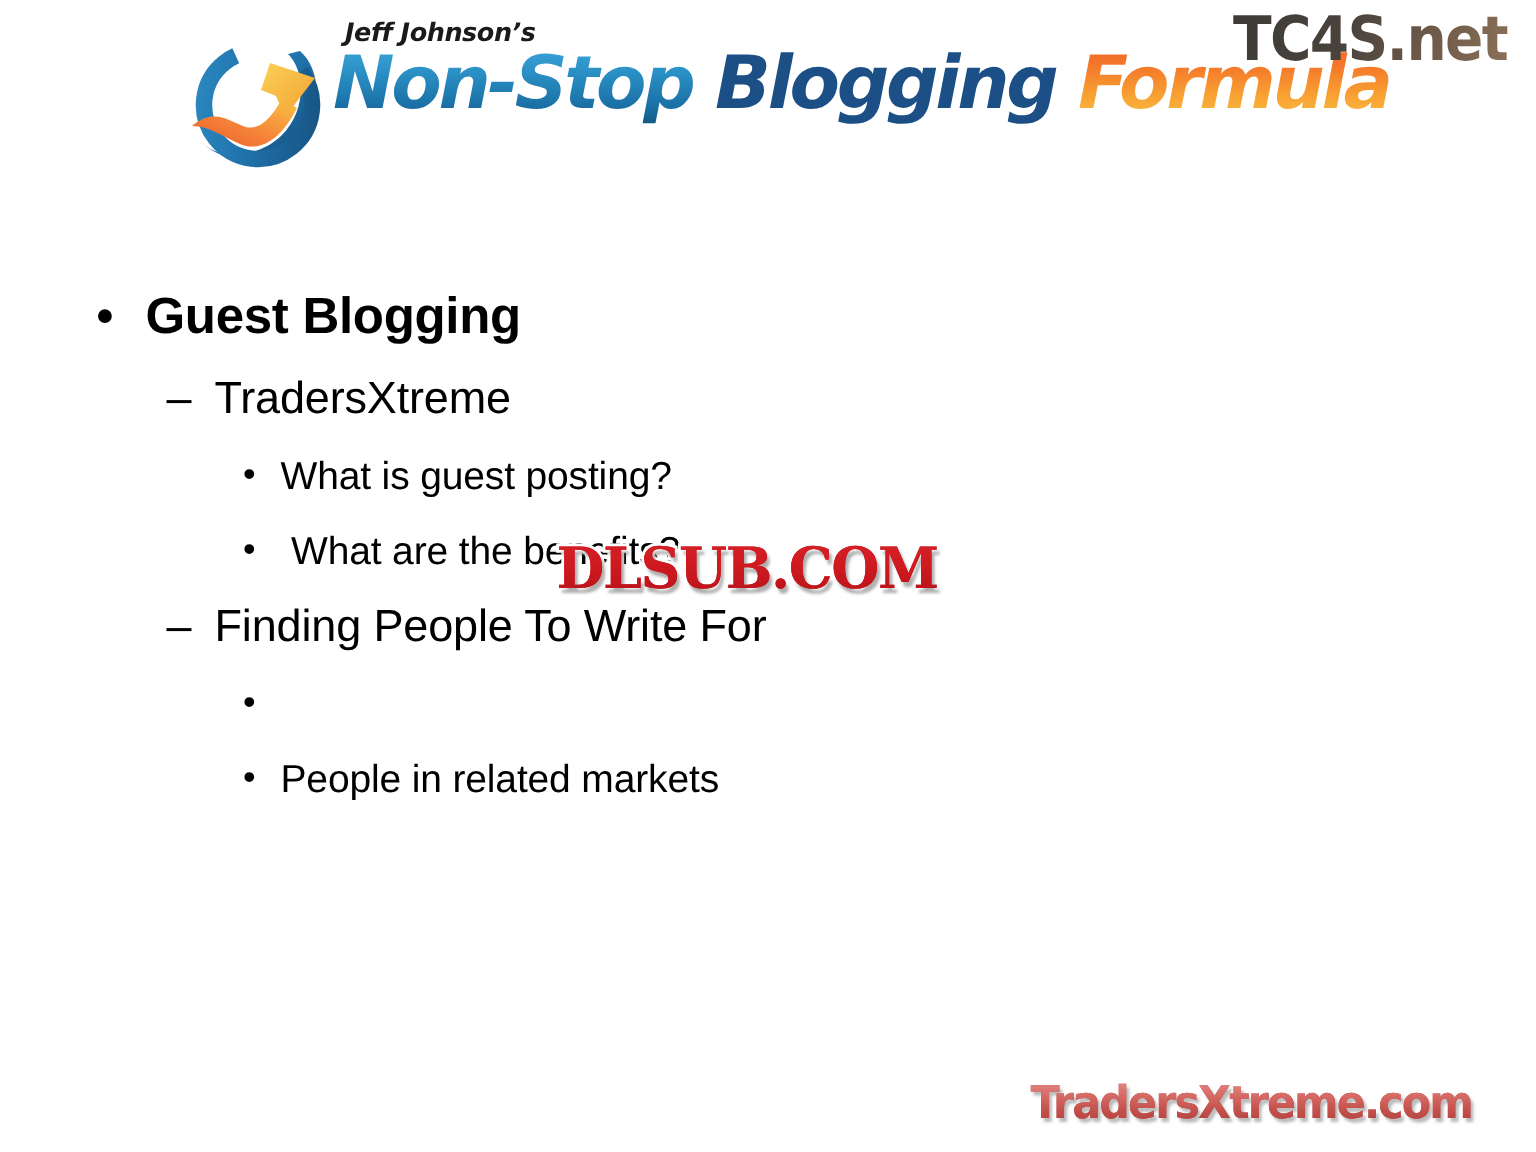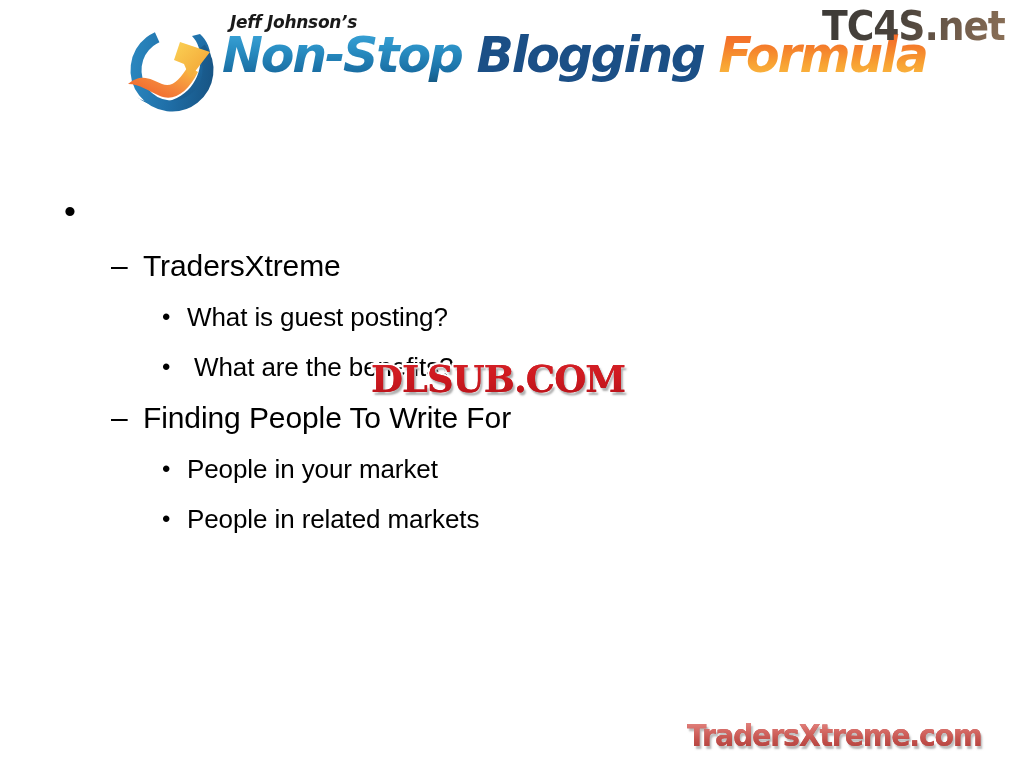--- a/index.html
+++ b/index.html
@@ -316,20 +316,21 @@
       <div class="logo-main"><span class="word-nonstop">Non-Stop</span><span class="word-traffic"> </span><span class="word-traffic">Blogging</span><span class="word-traffic"> </span><span class="word-formula">Formula</span></div>
     </div>
   </div>
 
   <div class="wm-tc4s">TC4S.net</div>
 
   <div class="body-list">
 
     <div class="lvl1">
       <span class="marker">•</span>
+      <span class="txt">Guest Blogging</span>
     </div>
 
     <div class="lvl2">
       <span class="marker">–</span>
       <span class="txt">TradersXtreme</span>
     </div>
 
     <div class="lvl3">
       <span class="marker">•</span>
       <span class="txt">What is guest posting?</span>
@@ -340,21 +341,20 @@
       <span class="txt">What are the benefits?</span>
     </div>
 
     <div class="lvl2">
       <span class="marker">–</span>
       <span class="txt">Finding People To Write For</span>
     </div>
 
     <div class="lvl3">
       <span class="marker">•</span>
-      <span class="txt">People in your market</span>
     </div>
 
     <div class="lvl3">
       <span class="marker">•</span>
       <span class="txt">People in related markets</span>
     </div>
 
   </div>
 
   <div class="wm-dlsub">DLSUB.COM</div>

